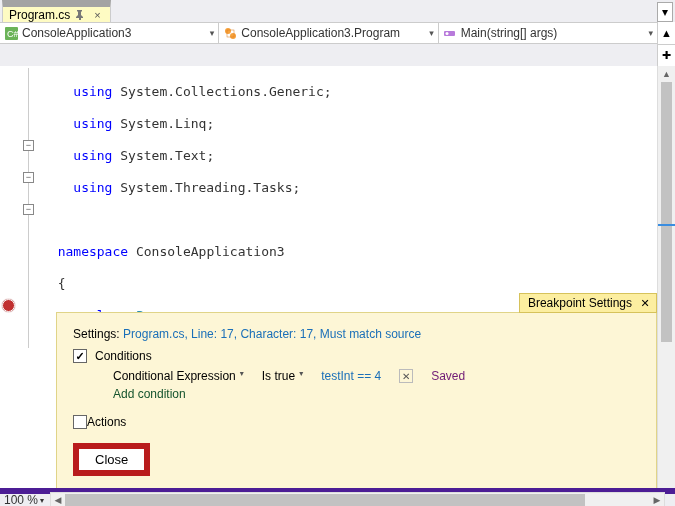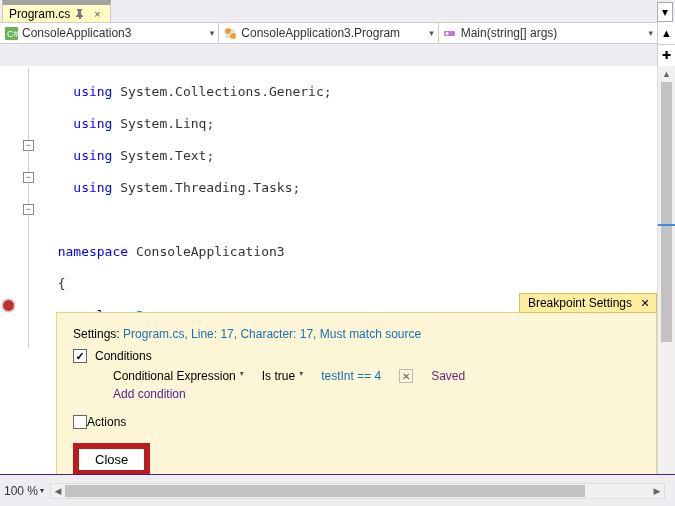--- a/index.html
+++ b/index.html
@@ -1,18 +1,18 @@
 <!DOCTYPE html>
 <html><head>
 <meta charset="utf-8">
 <style>
 * { box-sizing: border-box; margin: 0; padding: 0; }
 body { font-family: "Segoe UI", Tahoma, sans-serif; font-size: 12px; background: #eeeef2; width: 675px; height: 506px; overflow: hidden; position: relative; }
 .tab-bar { height: 22px; background: #eeeef2; display: flex; align-items: flex-end; padding-left: 2px; }
-.tab { background: #fefbc3; border-top: 5px solid #a3a3a3; border-left: 1px solid #ccc; border-right: 1px solid #ccc; height: 22px; padding: 2px 6px; display: flex; align-items: center; gap: 4px; font-size: 12px; }
+.tab { background: #fefbc3; border-top: 7px solid #a3a3a3; border-left: 1px solid #ccc; border-right: 1px solid #ccc; height: 22px; padding: 2px 6px; display: flex; align-items: center; gap: 4px; font-size: 12px; }
 .tab .pin { width: 12px; height: 12px; display: flex; align-items: center; justify-content: center; color: #666; }
 .tab .close { width: 14px; height: 14px; display: flex; align-items: center; justify-content: center; color: #555; font-size: 11px; }
 .tab-bar .spacer { flex: 1; }
 .tab-bar .dropdown { width: 16px; height: 20px; border: 1px solid #aaa; display: flex; align-items: center; justify-content: center; margin-right: 2px; background: #fff; }
 .nav-bar { height: 22px; background: #fff; border-top: 1px solid #ccc; border-bottom: 1px solid #ccc; display: flex; }
 .nav-item { flex: 1; border-right: 1px solid #ccc; display: flex; align-items: center; padding: 0 4px; gap: 4px; font-size: 12px; color: #333; overflow: hidden; white-space: nowrap; }
 .nav-item:last-child { border-right: none; }
 .nav-icon { width: 14px; height: 14px; display: inline-flex; align-items: center; justify-content: center; flex-shrink: 0; }
 .nav-item .glyph { font-size: 9px; color: #555; }
 .plus-tools { width: 18px; display: flex; flex-direction: column; border-left: 1px solid #ccc; }
@@ -40,24 +40,24 @@
 .loc-row { font-size: 12px; margin-bottom: 8px; }
 .loc-row a { color: #1a6fb8; text-decoration: none; }
 .chk-row { display: flex; align-items: center; gap: 8px; font-size: 12px; margin-bottom: 6px; }
 .chk { width: 14px; height: 14px; border: 1px solid #666; background: #fff; display: flex; align-items: center; justify-content: center; font-size: 11px; font-weight: bold; }
 .cond-row { display: flex; align-items: center; gap: 18px; font-size: 12px; padding-left: 40px; margin-bottom: 4px; }
 .dd { display: flex; align-items: flex-start; gap: 4px; }
 .dd .glyph { font-size: 8px; color: #555; }
 .expr { color: #1a6fb8; }
 .x-small { width: 14px; height: 14px; border: 1px solid #bbb; display: flex; align-items: center; justify-content: center; font-size: 10px; color: #555; }
 .saved { color: #701a75; }
-.add-link { color: #4c1d95; padding-left: 40px; font-size: 12px; margin-bottom: 14px; }
+.add-link { color: #14532d; padding-left: 40px; font-size: 12px; margin-bottom: 14px; }
 .actions-row { display: flex; align-items: center; font-size: 12px; margin-bottom: 14px; }
 .close-btn { border: 6px solid #b91c1c; background: #fff; padding: 3px 16px; font-size: 13px; display: inline-block; }
-.status-bar { position: absolute; bottom: 0; left: 0; right: 0; height: 32px; background: #eeeef2; border-top: 1px solid #4c1d95; display: flex; align-items: center; padding: 0 4px; font-size: 12px; color: #333; }
+.status-bar { position: absolute; bottom: 0; left: 0; right: 0; height: 18px; background: #eeeef2; border-top: 6px solid #4c1d95; display: flex; align-items: center; padding: 0 4px; font-size: 12px; color: #333; }
 .zoom-dd { display: flex; align-items: center; gap: 2px; }
 .hscroll { flex: 1; height: 16px; margin: 0 6px; background: #f0f0f0; position: relative; border:1px solid #ddd;}
 .hscroll .thumb { position: absolute; top: 1px; bottom: 1px; left: 14px; width: 520px; background: #c2c2c2; }
 .hscroll .arrow { position: absolute; top:0; bottom:0; width: 14px; display:flex; align-items:center; justify-content:center; color:#666; font-size:9px; }
 </style>
 </head>
 <body>
 
 <div class="tab-bar">
   <div class="tab">

